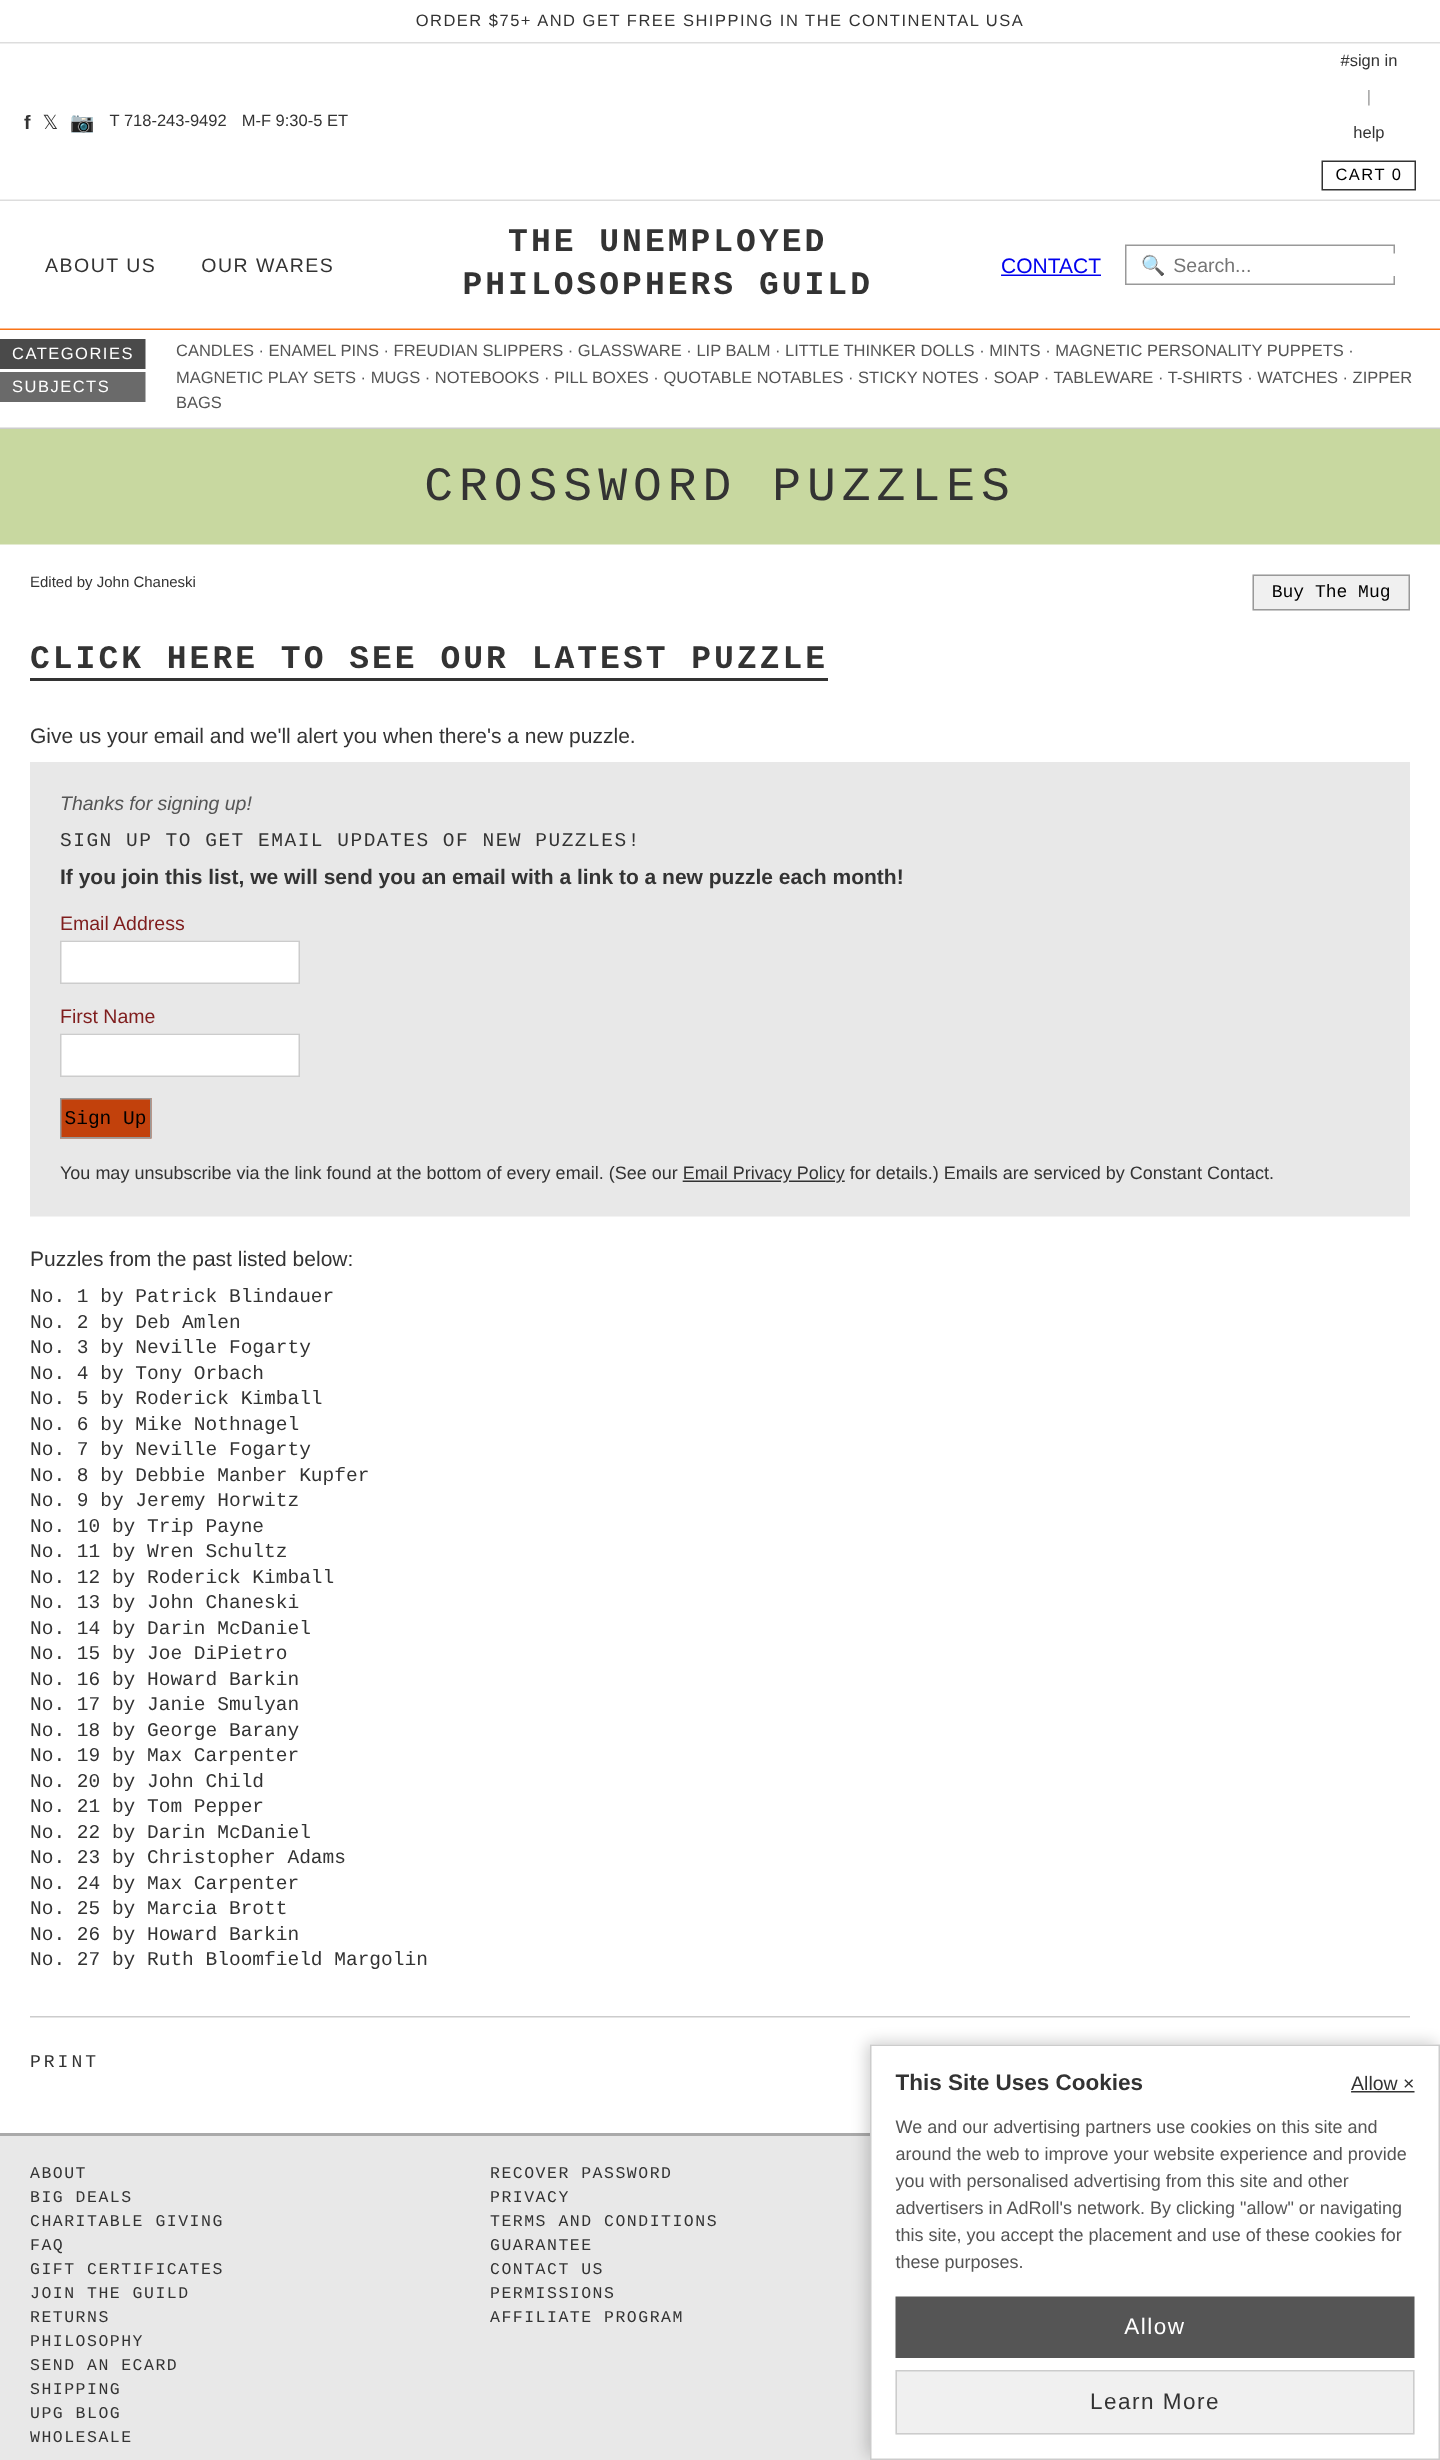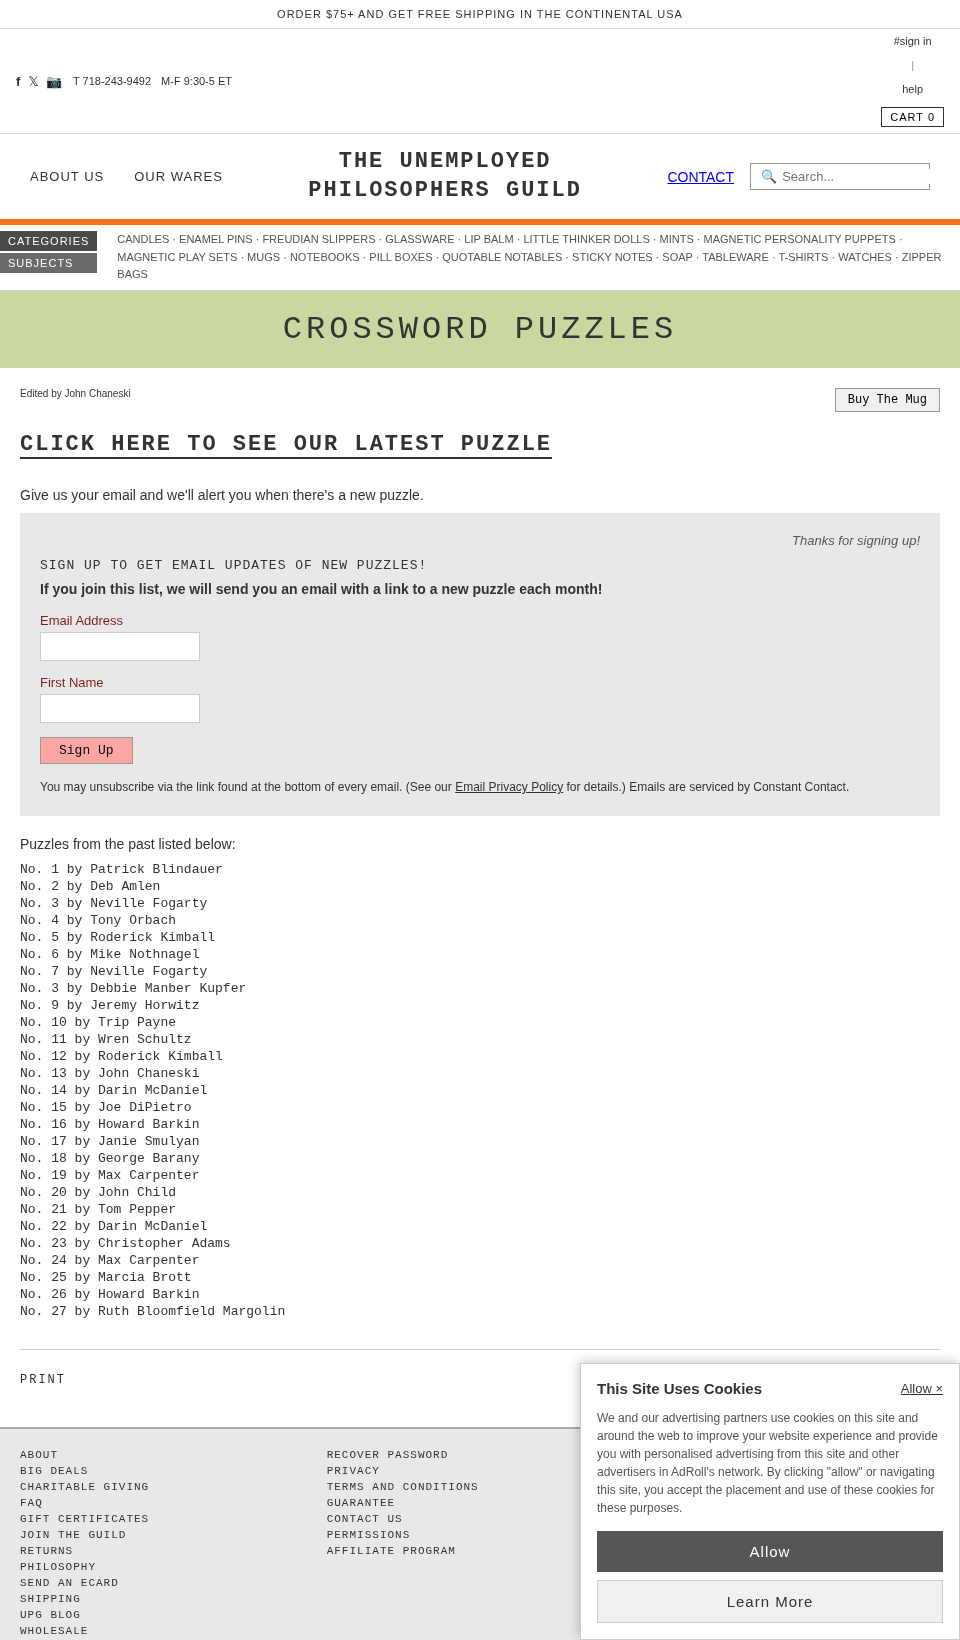--- a/index.html
+++ b/index.html
@@ -34,21 +34,21 @@
       cursor: pointer;
       letter-spacing: 1px;
     }
 
     
     .main-nav {
       display: flex;
       align-items: center;
       justify-content: space-between;
       padding: 14px 30px;
-      border-bottom: 6px solid #f97316;
+      border-bottom: 1px solid #f97316;
     }
     .main-nav .nav-links { display: flex; gap: 30px; }
     .main-nav .nav-links a {
       text-decoration: none;
       color: #333;
       font-size: 13px;
       letter-spacing: 1px;
       text-transform: uppercase;
     }
     .site-title {
@@ -165,21 +165,20 @@
       margin: 20px 0 10px 0;
     }
 
     
     .signup-box {
       background: #e8e8e8;
       padding: 20px;
       margin: 10px 0;
     }
     .signup-thanks {
-      text-align: right;
       font-style: italic;
       font-size: 13px;
       color: #555;
       margin-bottom: 10px;
     }
     .signup-title {
       font-family: 'Courier New', monospace;
       font-size: 13px;
       letter-spacing: 1px;
       margin-bottom: 8px;
@@ -198,23 +197,23 @@
       margin-bottom: 4px;
       color: #7f1d1d;
     }
     .form-group input {
       width: 160px;
       padding: 6px;
       border: 1px solid #ccc;
       font-size: 13px;
     }
     .sign-up-btn {
-      background: #fca5a5;
+      background: #c2410c;
       border: 1px solid #999;
-      padding: 5px 18px;
+      padding: 5px 2px;
       font-size: 13px;
       cursor: pointer;
       font-family: 'Courier New', monospace;
     }
     .unsubscribe-text {
       font-size: 12px;
       color: #333;
       margin-top: 14px;
       line-height: 1.5;
     }
@@ -440,21 +439,21 @@
 
   <p class="puzzles-header">Puzzles from the past listed below:</p>
   <div id="puzzles-list">
       <a href="#" class="puzzle-item">No. 1 by Patrick Blindauer</a>
       <a href="#" class="puzzle-item">No. 2 by Deb Amlen</a>
       <a href="#" class="puzzle-item">No. 3 by Neville Fogarty</a>
       <a href="#" class="puzzle-item">No. 4 by Tony Orbach</a>
       <a href="#" class="puzzle-item">No. 5 by Roderick Kimball</a>
       <a href="#" class="puzzle-item">No. 6 by Mike Nothnagel</a>
       <a href="#" class="puzzle-item">No. 7 by Neville Fogarty</a>
-      <a href="#" class="puzzle-item">No. 3 by Debbie Manber Kupfer</a>
+      <a href="#" class="puzzle-item">No. 8 by Debbie Manber Kupfer</a>
       <a href="#" class="puzzle-item">No. 9 by Jeremy Horwitz</a>
       <a href="#" class="puzzle-item">No. 10 by Trip Payne</a>
       <a href="#" class="puzzle-item">No. 11 by Wren Schultz</a>
       <a href="#" class="puzzle-item">No. 12 by Roderick Kimball</a>
       <a href="#" class="puzzle-item">No. 13 by John Chaneski</a>
       <a href="#" class="puzzle-item">No. 14 by Darin McDaniel</a>
       <a href="#" class="puzzle-item">No. 15 by Joe DiPietro</a>
       <a href="#" class="puzzle-item">No. 16 by Howard Barkin</a>
       <a href="#" class="puzzle-item">No. 17 by Janie Smulyan</a>
       <a href="#" class="puzzle-item">No. 18 by George Barany</a>

